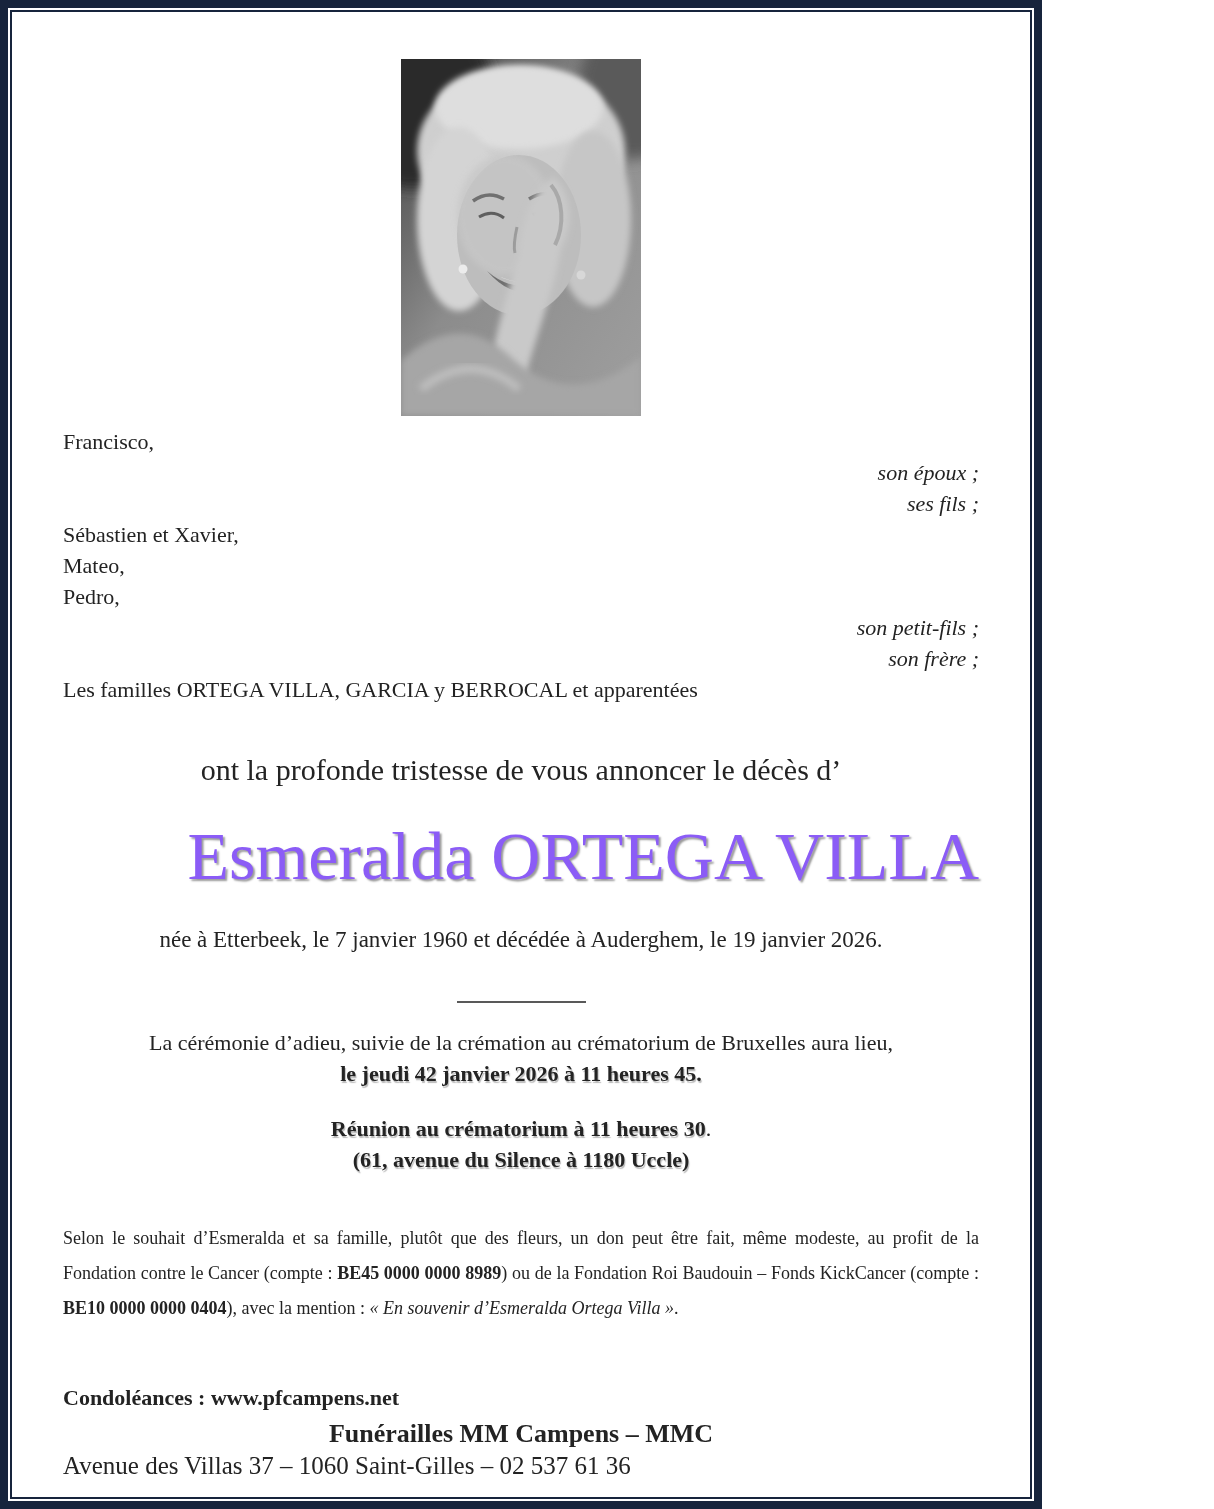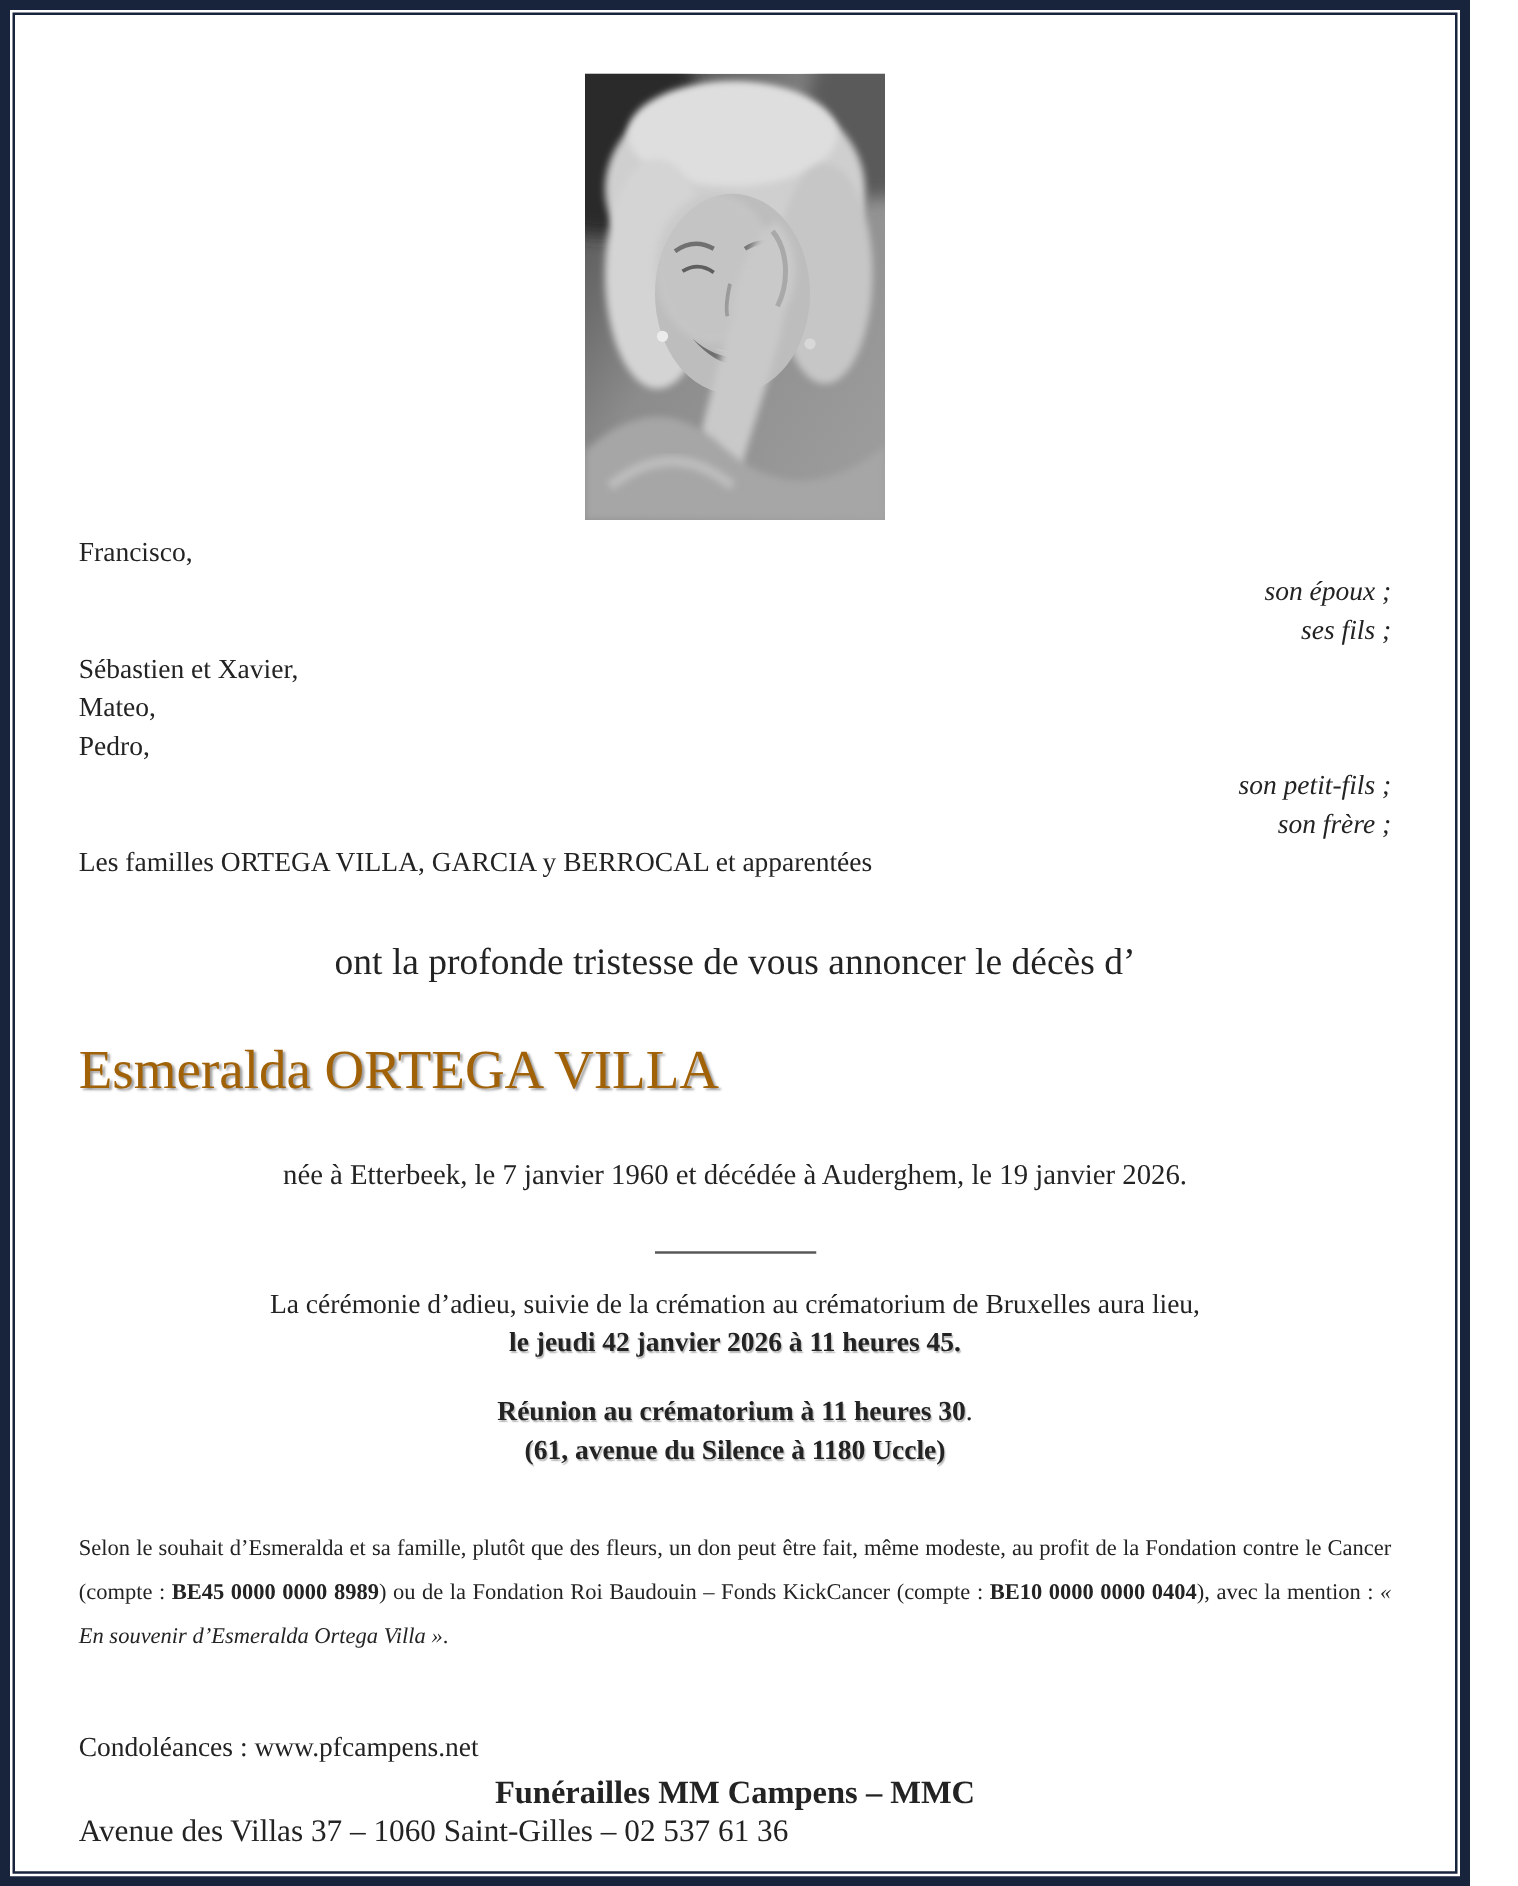--- a/index.html
+++ b/index.html
@@ -1,18 +1,18 @@
 <!DOCTYPE html>
 <html><head>
 <meta charset="utf-8">
 <style>
   html, body { margin: 0; padding: 0; background: #ffffff; }
   .page {
     position: relative;
-    width: 1176px;
+    width: 1042px;
     height: 1509px;
     box-sizing: border-box;
     background: #ffffff;
     border: 8px solid #17243c;
     font-family: "Liberation Serif", "DejaVu Serif", serif;
     color: #232323;
     overflow: hidden;
   }
   .frame {
     position: absolute;
@@ -40,24 +40,24 @@
   .left  { text-align: left; }
   .right { text-align: right; font-style: italic; }
   .center { text-align: center; }
   .announcement {
     margin-top: 48px;
     font-size: 30px;
     text-align: center;
   }
   .deceased-name {
     margin-top: 38px;
-    font-size: 44px;
+    font-size: 68px;
     line-height: 62px;
-    text-align: left;
-    color: #a16207;
+    text-align: right;
+    color: #8b5cf6;
     text-shadow: 2px 2px 2px #9a9a9a;
   }
   .life-dates {
     margin-top: 40px;
     font-size: 23px;
     text-align: center;
   }
   .divider {
     width: 129px;
     height: 0;
@@ -78,20 +78,21 @@
     font-size: 18px;
     line-height: 35px;
     text-align: justify;
   }
   .donation .italic { font-style: italic; }
   .condolences {
     margin-top: 56px;
     font-size: 22px;
     line-height: 31px;
     text-align: left;
+    font-weight: bold;
   }
   .funeral-home {
     margin-top: 5px;
     font-size: 26px;
     line-height: 32px;
     text-align: center;
     font-weight: bold;
   }
   .funeral-address {
     font-size: 25px;

